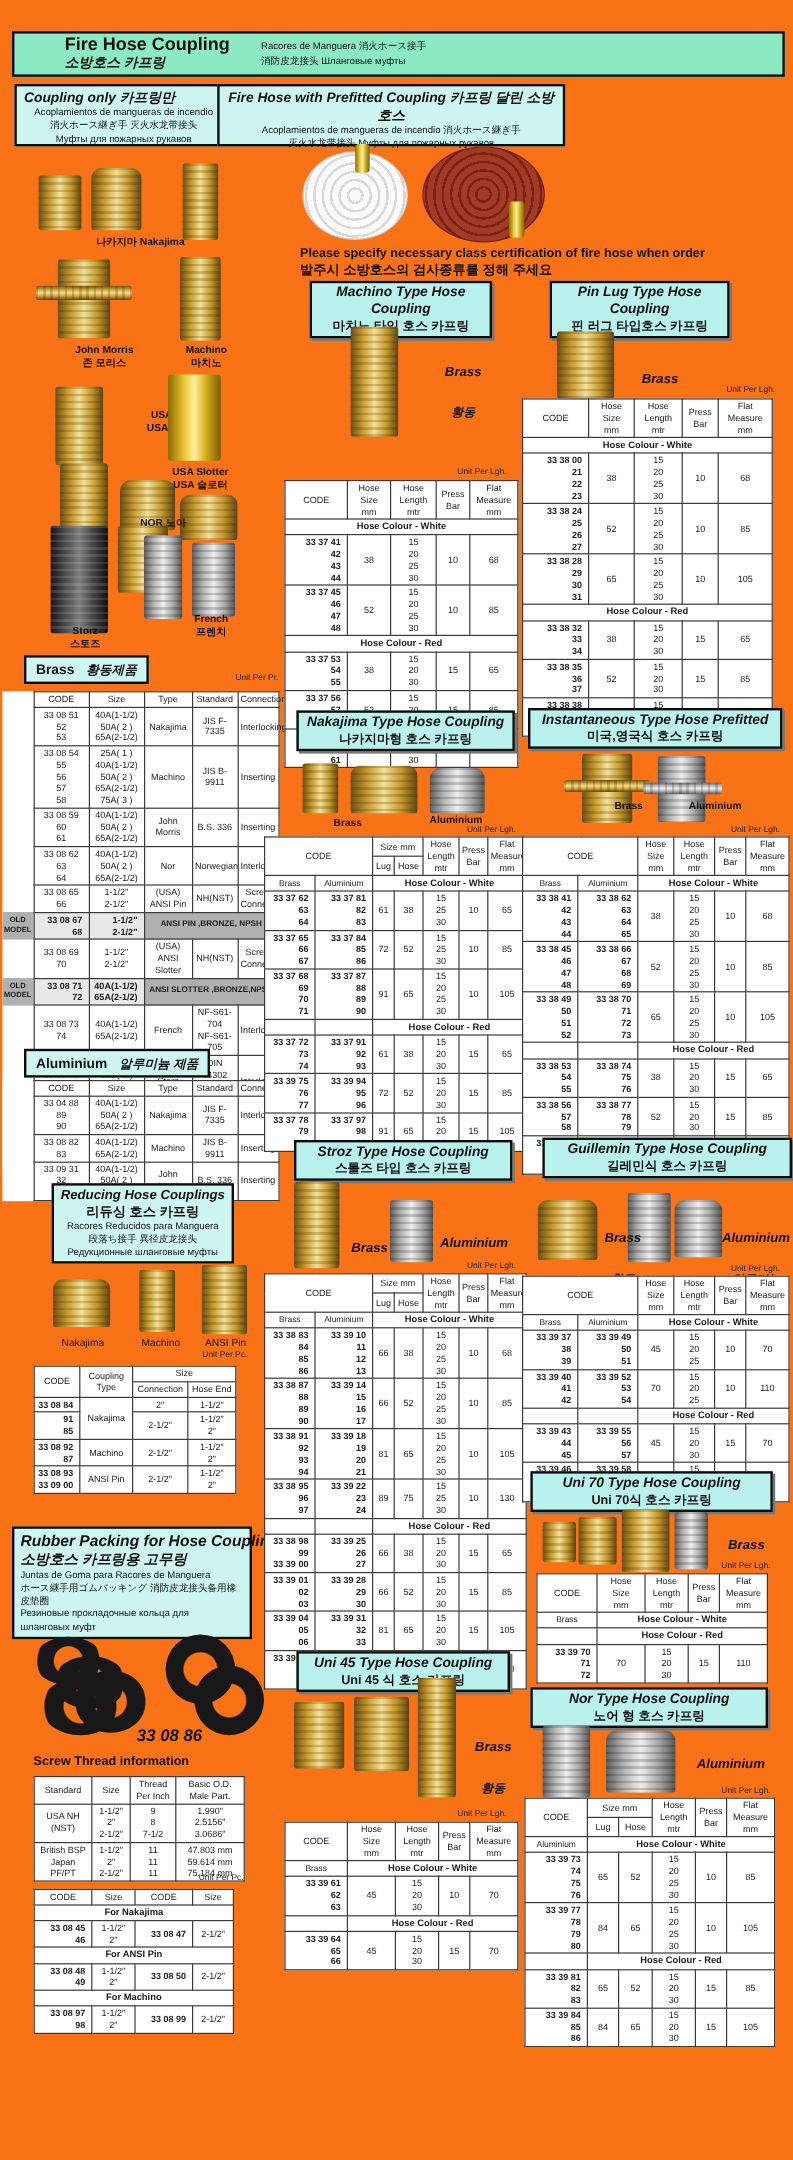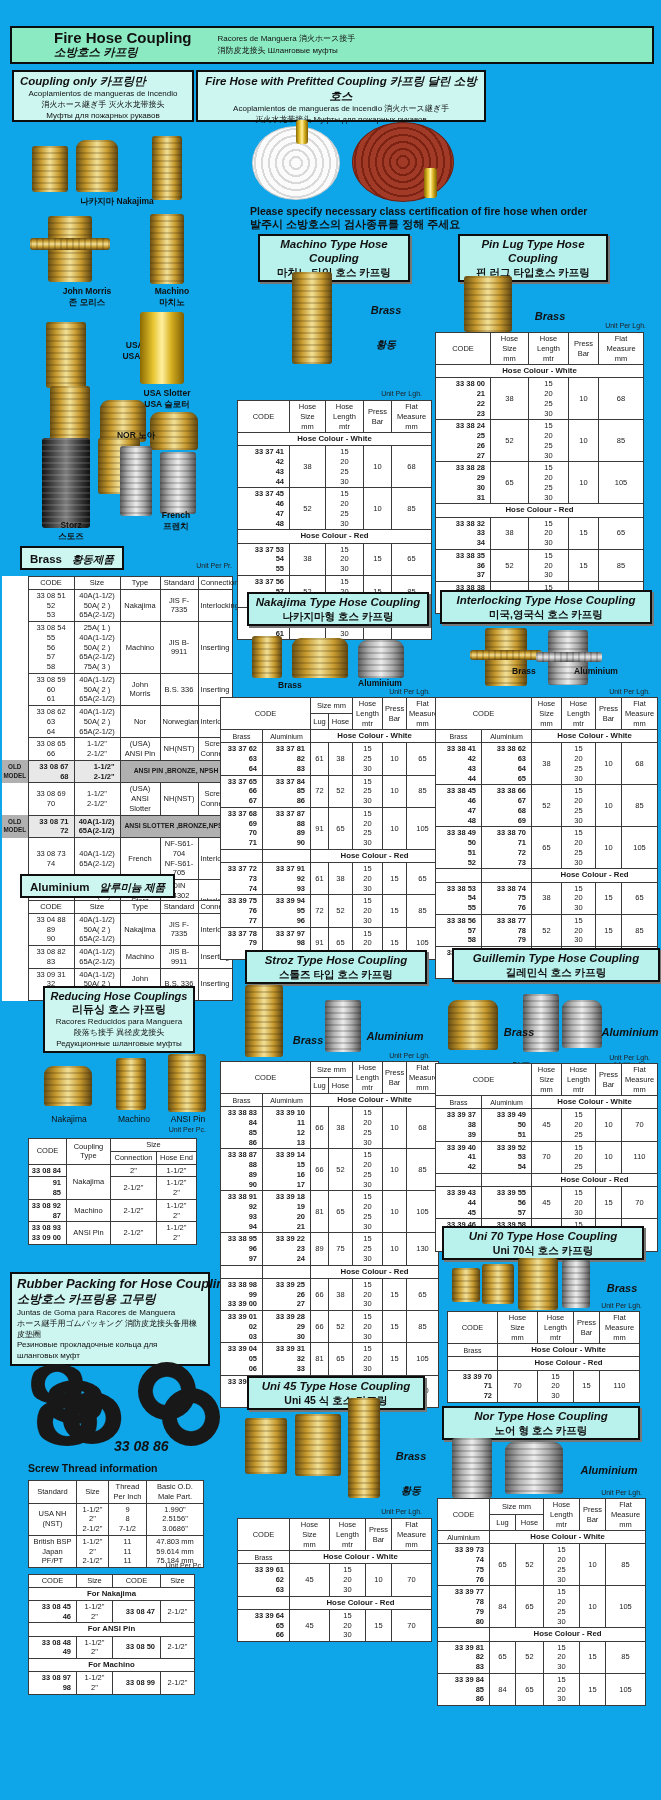--- a/index.html
+++ b/index.html
@@ -1,17 +1,17 @@
 <!DOCTYPE html>
 <html><head>
 <meta charset="utf-8">
 <style>
   html,body { margin:0; padding:0; background:#ffffff; }
   #page {
-    position:relative; width:661px; height:1800px; background:#0ea5e9;
+    position:relative; width:661px; height:1800px; background:#f97316;
     font-family:"Liberation Sans","DejaVu Sans",sans-serif; color:#111; overflow:hidden;
   }
   .abs { position:absolute; }
   
   .banner { background:#8ceac2; border:2px solid #0d0d0d; display:flex; align-items:center; box-sizing:border-box; }
   .banner .t-en { font-size:15px; font-weight:bold; line-height:1.05; }
   .banner .t-ko { font-size:11.5px; font-weight:bold; font-style:italic; }
   .banner .r { font-size:8px; line-height:1.5; margin-left:26px; }
   .cyanbox { background:#cdf6f1; border:2px solid #0d0d0d; box-sizing:border-box; text-align:center; padding:2px 2px; }
   .cyanbox .b1 { font-size:11.5px; font-weight:bold; font-style:italic; }
@@ -83,21 +83,21 @@
     </div>
   </div>
 
   <div class="abs cyanbox" style="left:12px;top:70px;width:182px;height:52px;">
     <div class="b1" style="text-align:left;padding-left:4px;">Coupling only   카프링만</div>
     <div class="b2">Acoplamientos de mangueras de incendio</div>
     <div class="b2">消火ホース継ぎ手   灭火水龙带接头</div>
     <div class="b2">Муфты для пожарных рукавов</div>
   </div>
 
-  <div class="abs cyanbox" style="left:196px;top:70px;width:290px;height:52px;">
+  <div class="abs cyanbox" style="left:181px;top:70px;width:290px;height:52px;">
     <div class="b1">Fire Hose with Prefitted Coupling    카프링 달린 소방 호스</div>
     <div class="b2">Acoplamientos de mangueras de incendio      消火ホース継ぎ手</div>
     <div class="b2">灭火水龙带接头         Муфты для пожарных рукавов</div>
   </div>
 
   <div class="abs coil white" style="left:252px;top:126px;width:86px;height:72px;"></div>
   <div class="cpv gold" style="left:296px;top:120px;width:12px;height:24px;"></div>
   <div class="abs coil red" style="left:352px;top:122px;width:100px;height:78px;"></div>
   <div class="cpv gold" style="left:424px;top:168px;width:13px;height:30px;"></div>
 
@@ -928,21 +928,21 @@
 20
 30</td>
             <td>15</td>
             <td>105</td>
           </tr>
         </tbody>
       </table>
     </div>
 
   <div class="abs typebox" style="left:440px;top:590px;width:212px;">
-    <div class="en">Interlocking Type  Hose Coupling</div>
+    <div class="en">Instantaneous Type  Hose Prefitted</div>
     <div class="ko">미국,영국식 호스 카프링</div>
   </div>
   <div class="cpv" style="left:485px;top:628px;width:42px;height:58px;"></div>
   <div class="cph" style="left:470px;top:650px;width:72px;height:10px;"></div>
   <div class="cpv alu" style="left:548px;top:630px;width:40px;height:55px;"></div>
   <div class="cph aluh" style="left:536px;top:652px;width:66px;height:10px;"></div>
   <div class="abs mat-sm" style="left:512px;top:666px;">Brass</div>
   <div class="abs mat-sm" style="left:574px;top:666px;">Aluminium</div>
   <div class="abs unit" style="left:592px;top:688px;width:58px;">Unit Per Lgh.</div>
   <div class="abs" style="left:435px;top:697px;">

